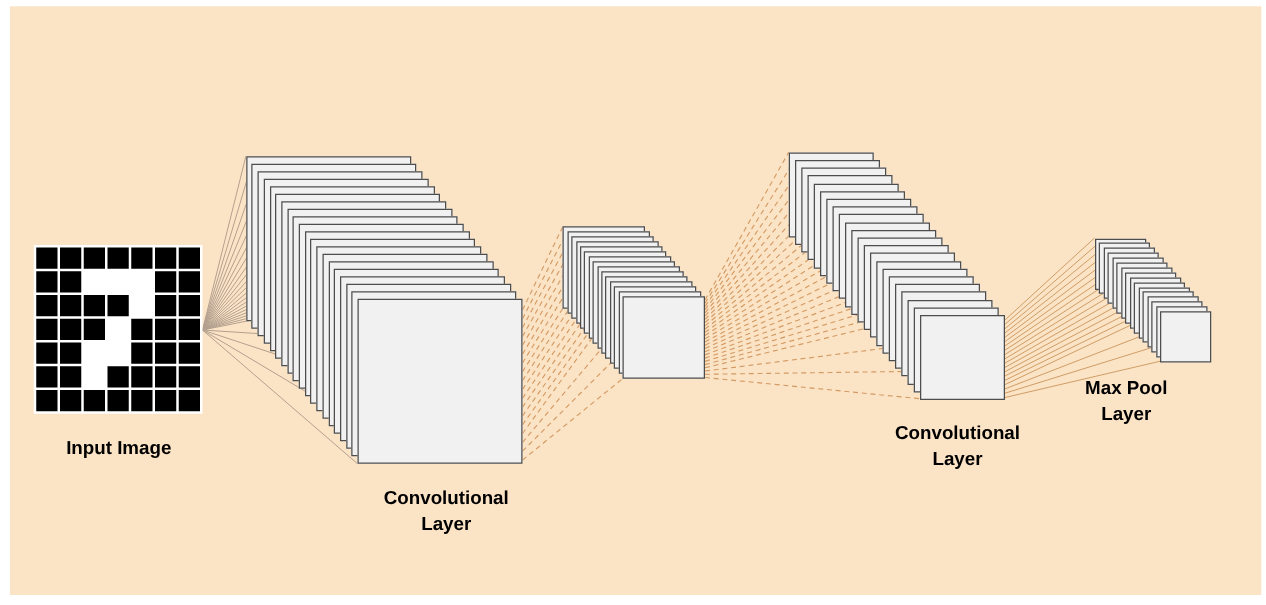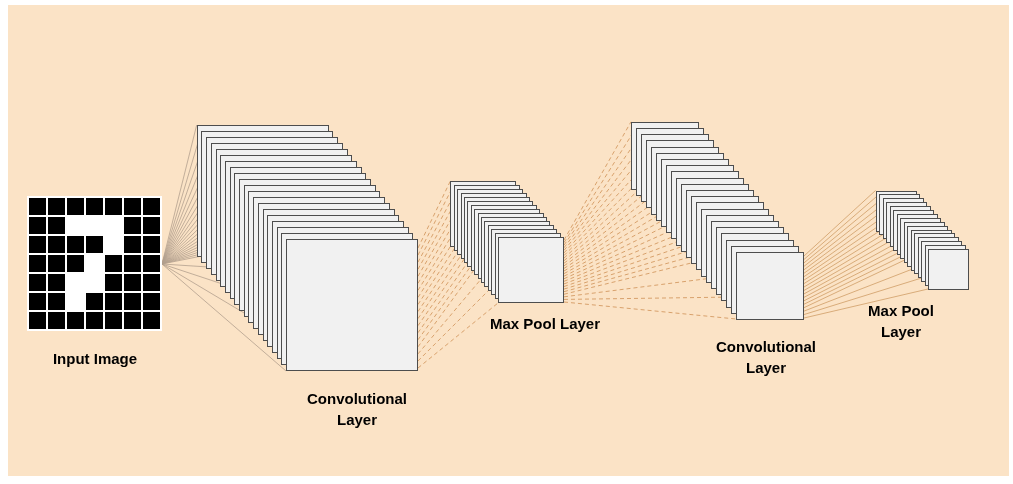--- a/index.html
+++ b/index.html
@@ -262,21 +262,20 @@
       <div class="cell b" style="width: 17px; height: 17px;"></div>
     </div>
 
   <div class="label" id="label-input">Input Image</div>
 
   <div class="label" id="label-conv1">
     <div>Convolutional</div>
     <div>Layer</div>
   </div>
 
-  <div class="label" id="label-maxpool1">Max Pool Layer</div>
 
   <div class="label" id="label-conv2">
     <div>Convolutional</div>
     <div>Layer</div>
   </div>
 
   <div class="label" id="label-maxpool2">
     <div>Max Pool</div>
     <div>Layer</div>
   </div>

